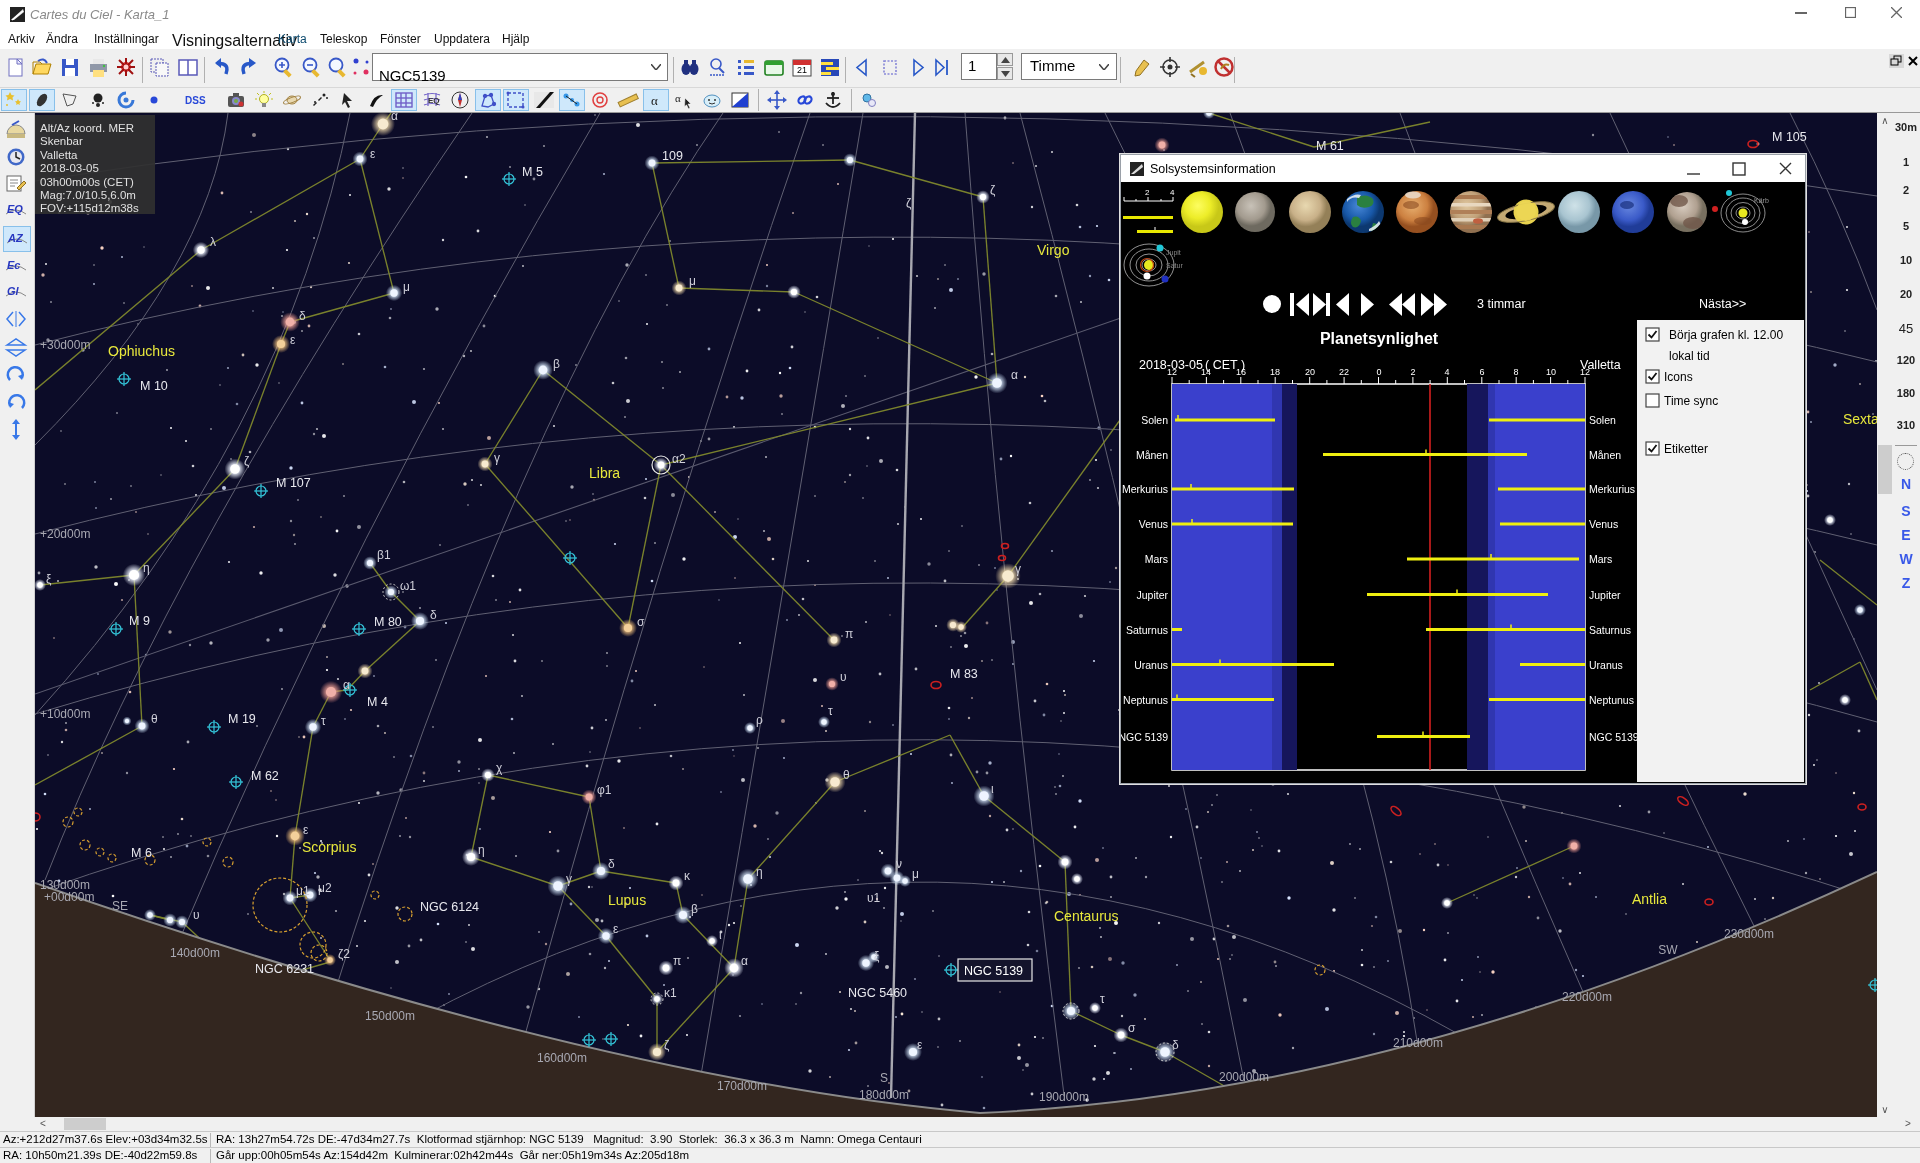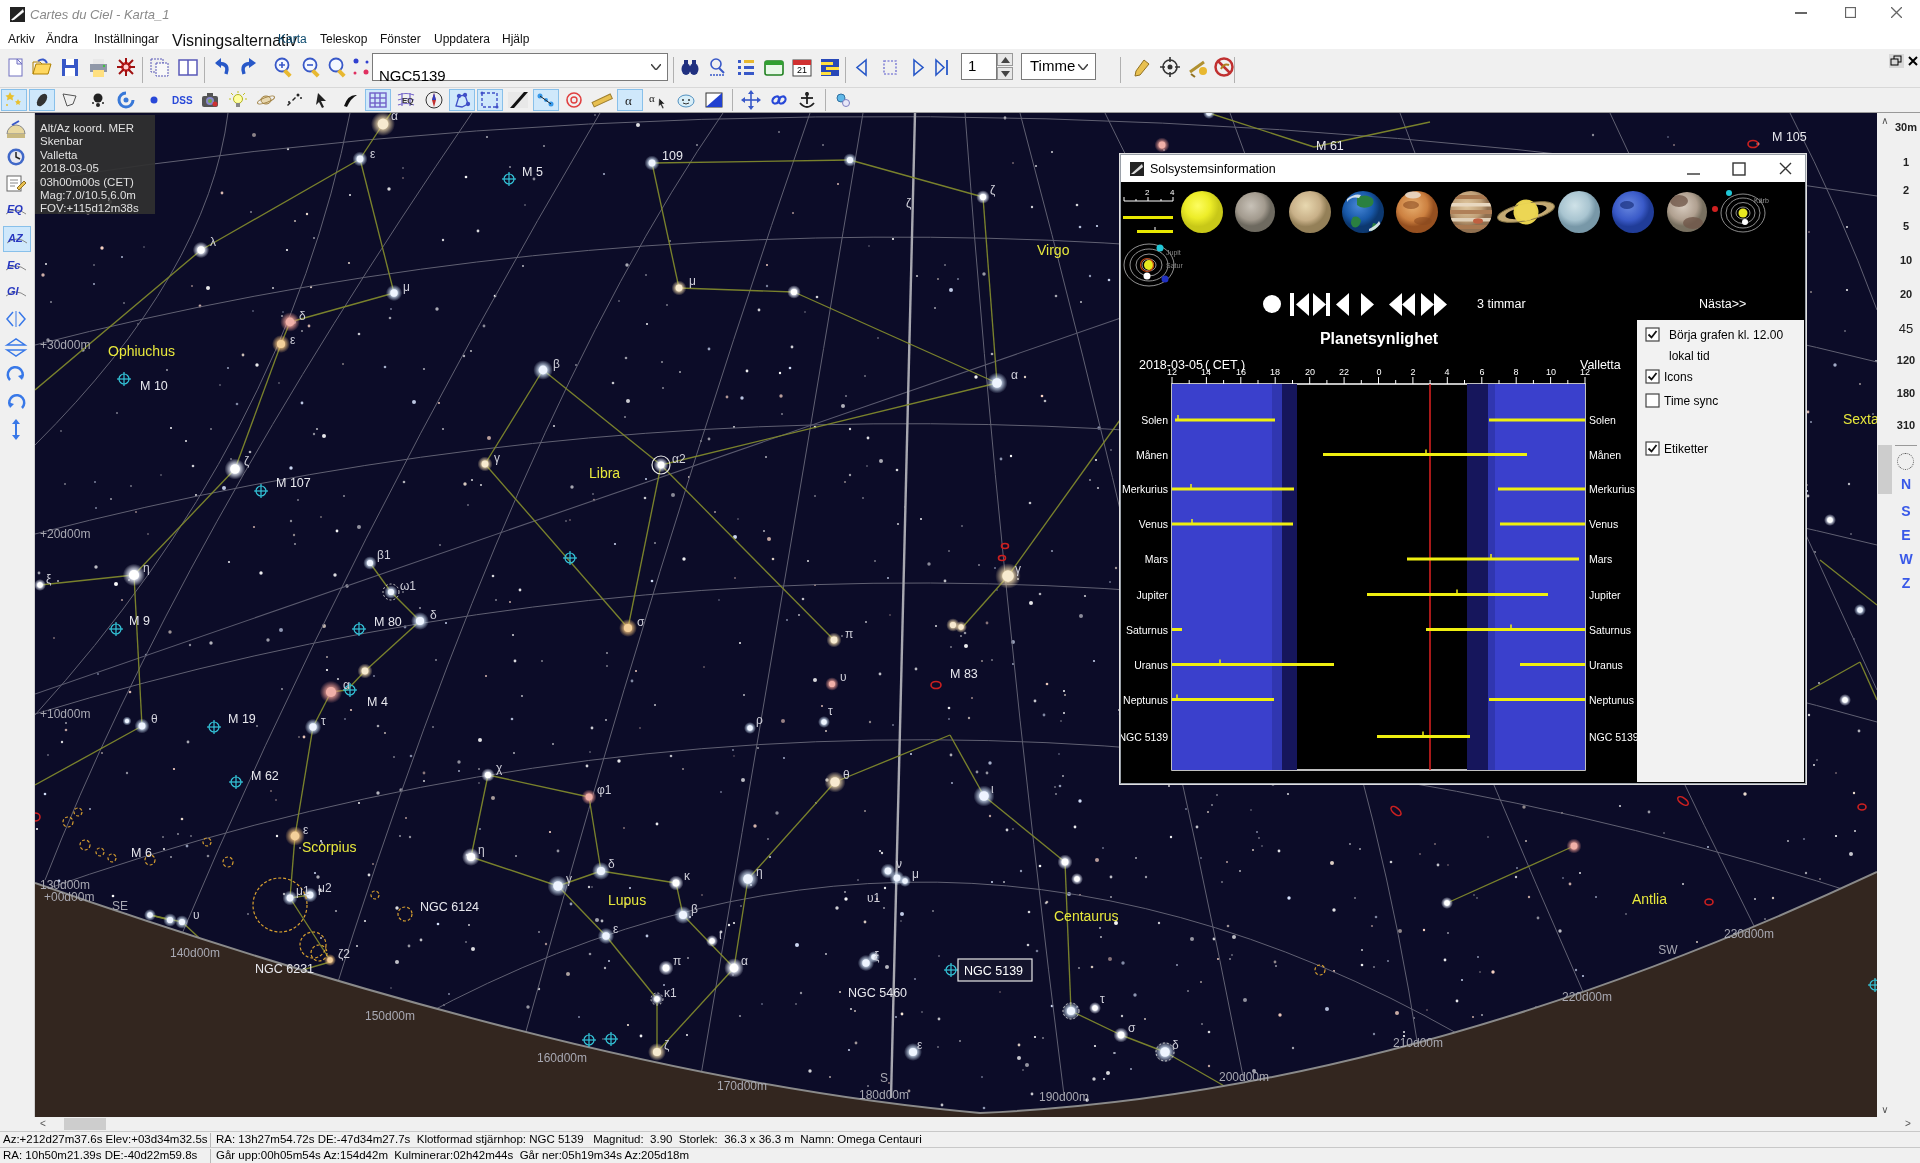--- a/index.html
+++ b/index.html
@@ -176,21 +176,21 @@
         <svg style="position:absolute;left:3px;top:3px" width="9" height="6">
           <path d="M0 6 L4.5 0 L9 6 Z" fill="#444"></path>
         </svg>
       </div>
 <div style="width:16px;height:13px;background:#e8e8e8;border:1px solid #999;margin-top:1px;position:relative">
         <svg style="position:absolute;left:3px;top:3px" width="9" height="6">
           <path d="M0 0 L4.5 6 L9 0 Z" fill="#444"></path>
         </svg>
       </div>
     </div>
-    <div class="abs" style="left:1021px;top:3px;width:75px;height:27px;background:#fff;border:1px solid #7a7a7a;font-size:15px;color:#000;padding:3px 8px;">Timme<svg style="position:absolute;right:7px;top:10px" width="10" height="6">
+    <div class="abs" style="left:1021px;top:3px;width:96px;height:27px;background:#fff;border:1px solid #7a7a7a;font-size:15px;color:#000;padding:3px 8px;">Timme<svg style="position:absolute;right:7px;top:10px" width="10" height="6">
         <path d="M0 0 L5 6 L10 0" fill="none" stroke="#444" stroke-width="1.5"></path>
       </svg></div>
     <div class="abs" style="left:1120px;top:7px;width:1px;height:26px;background:#b0b0b0"></div>
     <svg class="abs" style="left:1130px;top:6px" width="24" height="26">
       <path d="M14 4 l5 4 -9 11 -5 1 1 -5 z" fill="#e8c050" stroke="#907020"></path>
     </svg>
     <svg class="abs" style="left:1158px;top:6px" width="24" height="26">
       <circle cx="12" cy="11" r="7" fill="none" stroke="#333" stroke-width="1.6"></circle>
       <circle cx="12" cy="11" r="2.5" fill="#333"></circle>
       <path d="M12 1 v5 M12 16 v5 M2 11 h5 M17 11 h5" stroke="#333" stroke-width="1.6"></path>
@@ -227,21 +227,21 @@
       </svg></div><div class="ticon" style="width:26px;height:22px;margin:0 1px;background:transparent;border:1px solid transparent;position:relative"><svg width="24" height="20" style="position:absolute;left:0px;top:0px">
         <circle cx="12" cy="8" r="4.5" fill="#222"></circle>
         <circle cx="12" cy="15" r="2" fill="#222"></circle>
         <circle cx="7" cy="13" r="1" fill="#222"></circle>
         <circle cx="17" cy="13" r="1" fill="#222"></circle>
       </svg></div><div class="ticon" style="width:26px;height:22px;margin:0 1px;background:transparent;border:1px solid transparent;position:relative"><svg width="24" height="20" style="position:absolute;left:0px;top:0px">
         <path d="M12 3 a7 7 0 1 0 7 7" fill="none" stroke="#3878d8" stroke-width="3"></path>
         <circle cx="12" cy="10" r="2.5" fill="#3878d8"></circle>
       </svg></div><div class="ticon" style="width:26px;height:22px;margin:0 1px;background:transparent;border:1px solid transparent;position:relative"><svg width="24" height="20" style="position:absolute;left:0px;top:0px">
         <circle cx="12" cy="10" r="3.5" fill="#2848d8"></circle>
-      </svg></div><div class="ticon" style="width:26px;height:22px;margin:0 1px;background:transparent;border:1px solid transparent;position:relative"><svg width="24" height="20" style="position:absolute;left:0px;top:0px">
+      </svg></div><div class="ticon" style="width:26px;height:22px;margin:0 14px;background:transparent;border:1px solid transparent;position:relative"><svg width="24" height="20" style="position:absolute;left:0px;top:0px">
         <text x="2" y="14" font-size="10" font-weight="bold" fill="#2848d8" font-family="Liberation Sans">DSS</text>
       </svg></div><div class="ticon" style="width:26px;height:22px;margin:0 1px;background:transparent;border:1px solid transparent;position:relative"><svg width="24" height="20" style="position:absolute;left:0px;top:0px">
         <rect x="4" y="6" width="16" height="11" rx="2" fill="#555"></rect>
         <circle cx="12" cy="11" r="4" fill="#88c"></circle>
         <circle cx="12" cy="11" r="2" fill="#7a4"></circle>
         <rect x="9" y="3" width="6" height="4" fill="#555"></rect>
         <circle cx="17" cy="14" r="2.5" fill="#c33"></circle>
       </svg></div><div class="ticon" style="width:26px;height:22px;margin:0 1px;background:transparent;border:1px solid transparent;position:relative"><svg width="24" height="20" style="position:absolute;left:0px;top:0px">
         <circle cx="12" cy="9" r="4.5" fill="#ffffa0" stroke="#b0b020"></circle>
         <rect x="10" y="13" width="4" height="4" fill="#888"></rect>

